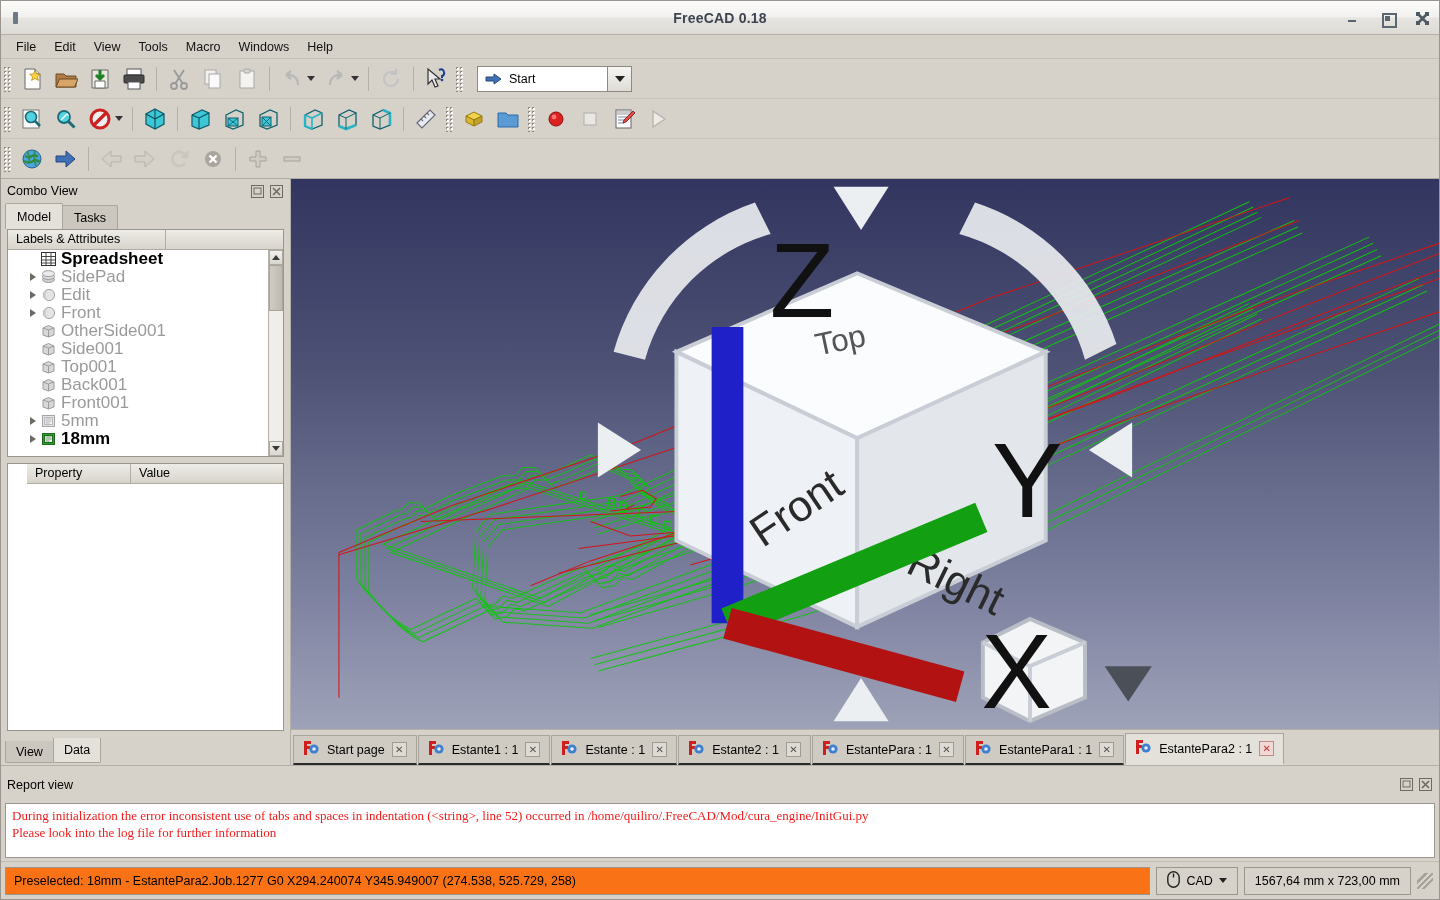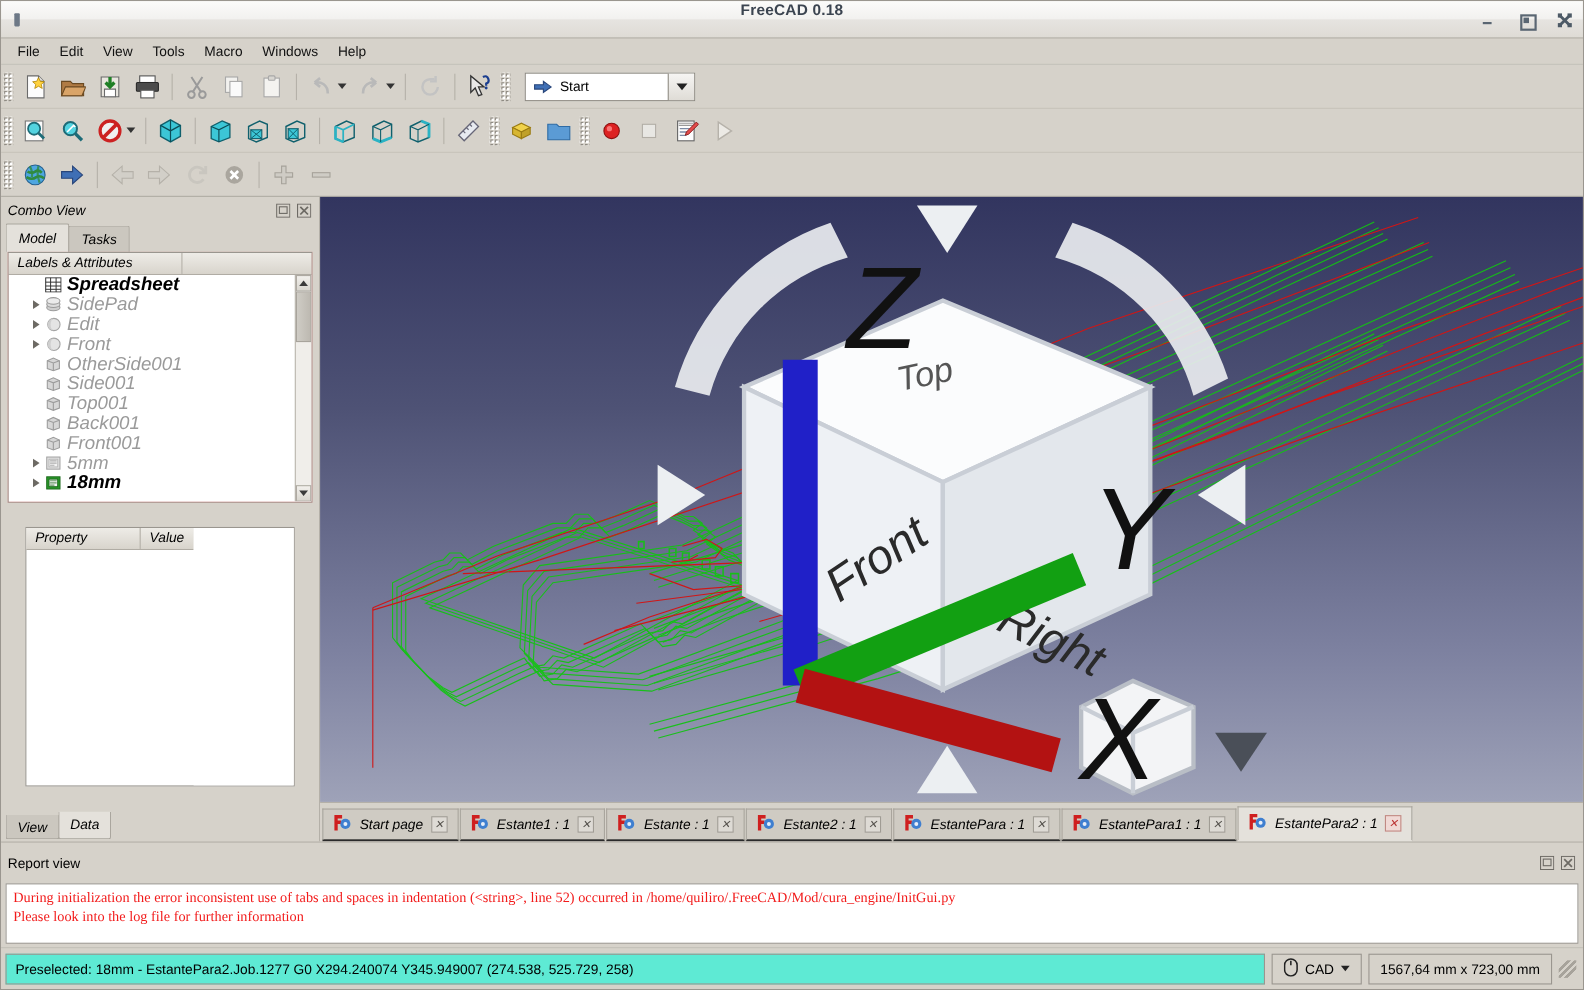--- a/index.html
+++ b/index.html
@@ -12,21 +12,21 @@
     -webkit-font-smoothing:antialiased;
   }
   .app{ width:1440px; height:900px; position:relative; display:flex; flex-direction:column;
         background:#d6d2ca; border:1px solid #9a968f; }
 
   
   .titlebar{
     height:34px; flex:0 0 34px; position:relative;
     background:linear-gradient(to bottom,#fbfbfa 0%,#f2f1ef 48%,#e6e4e0 52%,#dedbd5 100%);
     border-bottom:1px solid #b4b0a8;
-    display:flex; align-items:flex-start; justify-content:center;
+    display:flex; align-items:center; justify-content:center;
   }
   .titlebar .title{ font-size:14px; font-weight:bold; color:#3b4450; letter-spacing:.2px; }
   .tb-left-ico{ position:absolute; left:12px; top:11px; width:5px; height:12px;
                 background:#6d7886; border-radius:1px; }
   .win-btns{ position:absolute; right:10px; top:0; height:34px; display:flex; align-items:center; gap:22px; }
   .win-btn{ width:13px; height:13px; position:relative; cursor:pointer; }
   .win-btn.min::after{ content:""; position:absolute; left:2px; top:8px; width:8px; height:2px; background:#5a6672;}
   .win-btn.max{ }
   .win-btn.max::before{ content:""; position:absolute; left:1px; top:1px; width:11px; height:11px;
                         border:2px solid #5a6672; }
@@ -61,21 +61,21 @@
     display:flex; align-items:center; gap:7px; padding-left:7px; cursor:pointer; position:relative;
   }
   .wb-select .lbl{ font-size:12.5px; }
   .wb-arrow{
     position:absolute; right:0; top:0; width:24px; height:24px;
     background:linear-gradient(to bottom,#f6f5f3,#dfdcd6); border-left:1px solid #8e8a82;
     display:flex; align-items:center; justify-content:center;
   }
 
   
-  .mid{ flex:1 1 auto; display:flex; min-height:0;font-style:italic; }
+  .mid{ flex:1 1 auto; display:flex; min-height:0; }
 
   
   .leftdock{ width:290px; flex:0 0 290px; display:flex; flex-direction:column; background:#d6d2ca;
              border-right:1px solid #b4b0a8; }
   .dock-head{ height:24px; display:flex; align-items:center; padding:0 6px 0 6px; }
   .dock-head .t{ font-size:12.5px; flex:1 1 auto; }
   .dockbtn{ width:15px;height:15px; margin-left:4px; display:flex;align-items:center;justify-content:center;
             cursor:pointer; }
   .dockbtn svg{ display:block; }
 
@@ -103,21 +103,21 @@
   .trow.bold .lbl{ color:#000; font-weight:bold; }
 
   .vscroll{ position:absolute; right:0; top:0; width:15px; height:100%;
             background:#e9e7e2; border-left:1px solid #b6b2aa; display:flex; flex-direction:column; }
   .vsbtn{ height:15px; background:linear-gradient(to bottom,#f2f0ec,#d9d6cf); border:1px solid #aeaaa2;
           display:flex;align-items:center;justify-content:center; cursor:pointer;}
   .vstrack{ flex:1 1 auto; position:relative; background:#f0eeea; }
   .vsthumb{ position:absolute; left:0; right:0; top:0; height:46px;
             background:linear-gradient(to right,#cfccc5,#bdb9b1); border:1px solid #a8a49c; cursor:pointer;}
 
-  .propwrap{ margin:22px; border:1px solid #9a968f; background:#fff; flex:1 1 auto; display:flex; flex-direction:row;}
+  .propwrap{ margin:6px; border:1px solid #9a968f; background:#fff; flex:1 1 auto; display:flex; flex-direction:column;padding-left:19px;}
   .propbody{ flex:1 1 auto; background:#fff; }
   .bottomtabs{ height:26px; display:flex; align-items:flex-end; padding-left:4px; margin-bottom:2px;}
   .btab{ height:22px; padding:0 10px; display:flex;align-items:center; font-size:12.5px;
          background:#cbc7bf; border:1px solid #aaa69e; border-top:none; border-radius:0 0 2px 2px;
          margin-right:-1px; cursor:pointer;}
   .btab.active{ background:#e4e1db; height:25px; }
 
   
   .viewarea{ flex:1 1 auto; display:flex; flex-direction:column; min-width:0; }
   .viewport{ flex:1 1 auto; position:relative; overflow:hidden;
@@ -144,21 +144,21 @@
   .report-head .t{ flex:1 1 auto; font-size:12.5px; }
   .reportbody{
     flex:1 1 auto; margin:0 4px 3px 4px; background:#fff; border:1px solid #9a968f;
     padding:4px 6px; overflow:hidden;
     font-family:"Liberation Serif", serif; font-size:13px; color:#f21b1b; line-height:1.28;
   }
 
   
   .statusbar{ flex:0 0 38px; display:flex; align-items:center; background:#d6d2ca; padding:0 4px;
               border-top:1px solid #c4c0b8; }
-  .status-main{ flex:1 1 auto; height:28px; background:#5eead4; border:1px solid #9a968f;
+  .status-main{ flex:1 1 auto; height:28px; background:#f97316; border:1px solid #9a968f;
                 display:flex; align-items:center; padding:0 8px; font-size:12.5px; }
   .status-cell{ height:28px; border:1px solid #9a968f; display:flex; align-items:center; gap:6px;
                 padding:0 10px; margin-left:6px; font-size:12.5px; background:#d6d2ca; }
   .status-cell.nav{ cursor:pointer; }
   .dim-cell{ background:#d6d2ca; }
   .grip-corner{ width:16px; height:16px; margin-left:6px; margin-right:2px;
     background-image:linear-gradient(135deg, transparent 0 45%, #a7a39b 45% 55%, transparent 55% 100%),
                      linear-gradient(135deg, transparent 0 65%, #a7a39b 65% 75%, transparent 75% 100%),
                      linear-gradient(135deg, transparent 0 25%, #a7a39b 25% 35%, transparent 35% 100%);
   }

